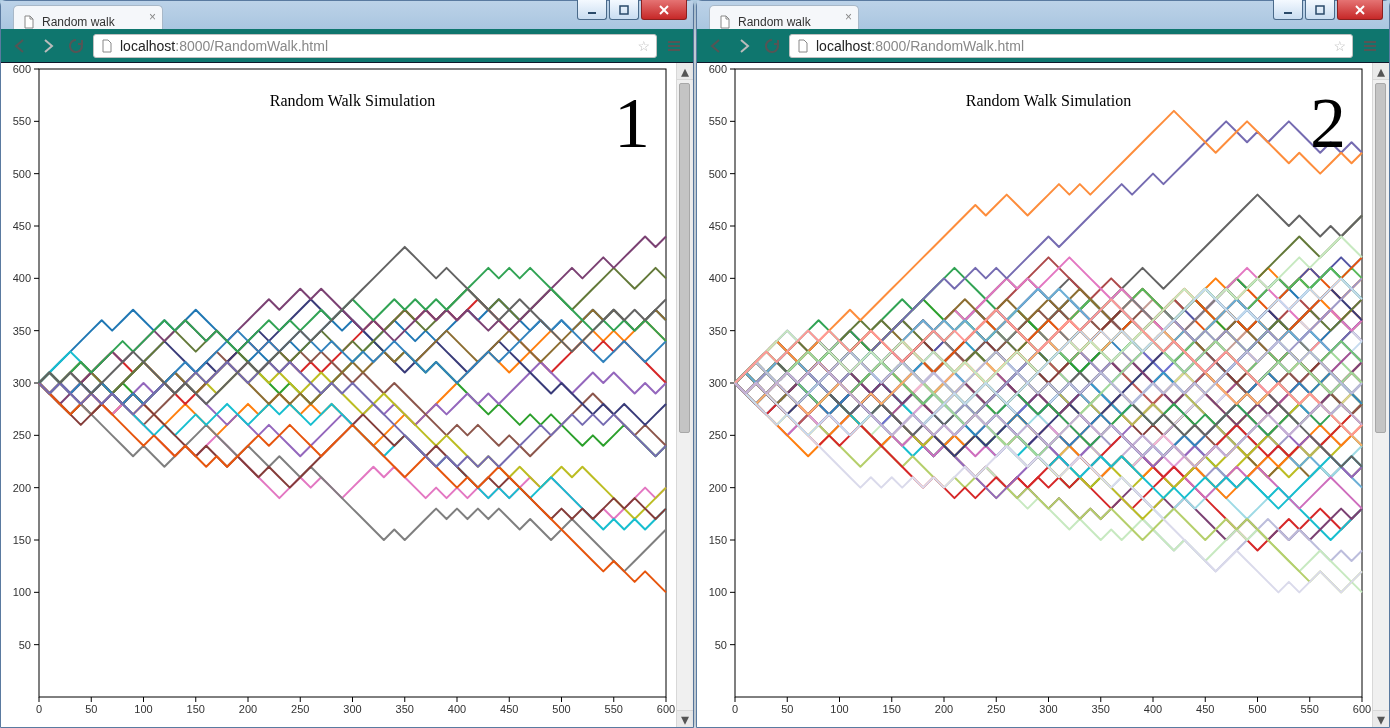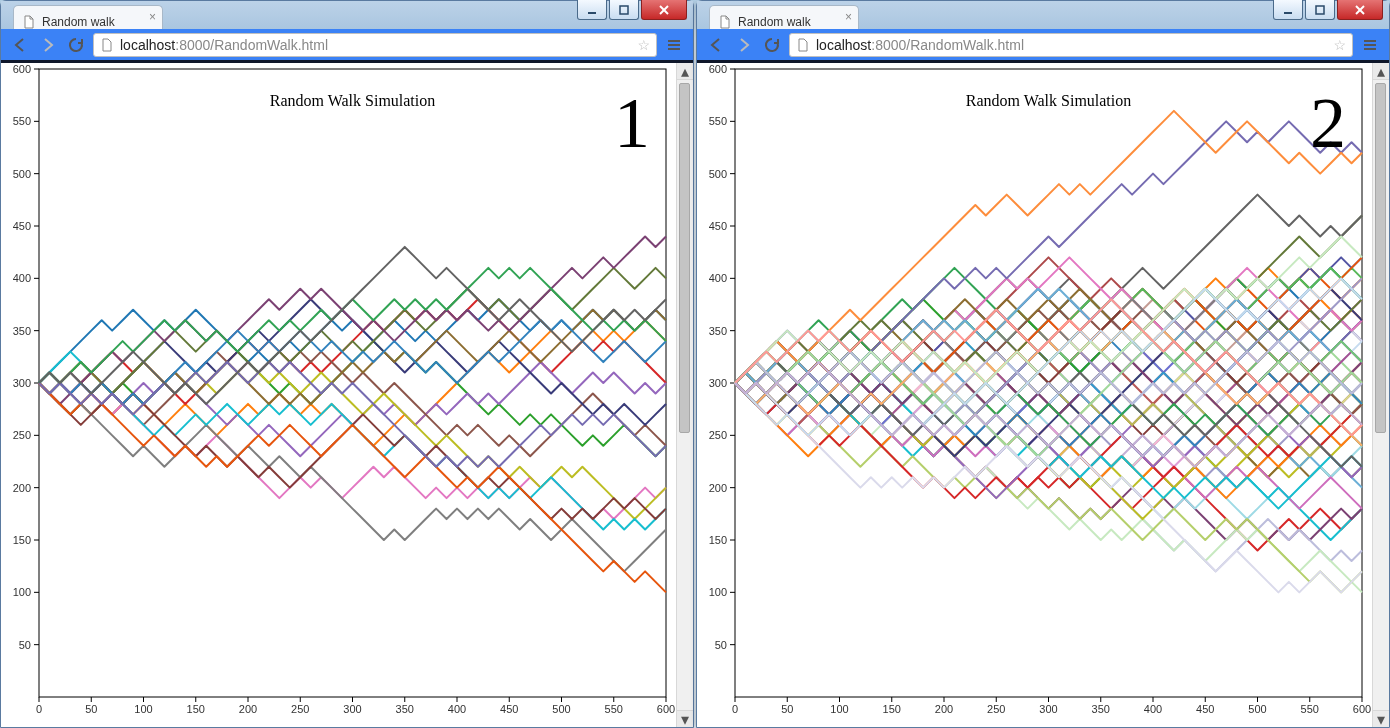--- a/index.html
+++ b/index.html
@@ -79,22 +79,22 @@
     display: inline-block;
   }
   .tab .tab-x {
     position: absolute; right: 6px; top: 4px;
     font-size: 12px; color: #888; cursor: pointer;
   }
 
   
   .toolbar {
     height: 34px;
-    background: #3b82f6;
-    border-bottom: 3px solid #0f172a;
+    background: #0f766e;
+    border-bottom: 1px solid #0f172a;
     display: flex; align-items: center;
     padding: 0 8px;
     gap: 6px;
   }
   .navicon {
     width: 22px; height: 22px;
     display: flex; align-items: center; justify-content: center;
     color: #555;
     cursor: pointer;
   }

